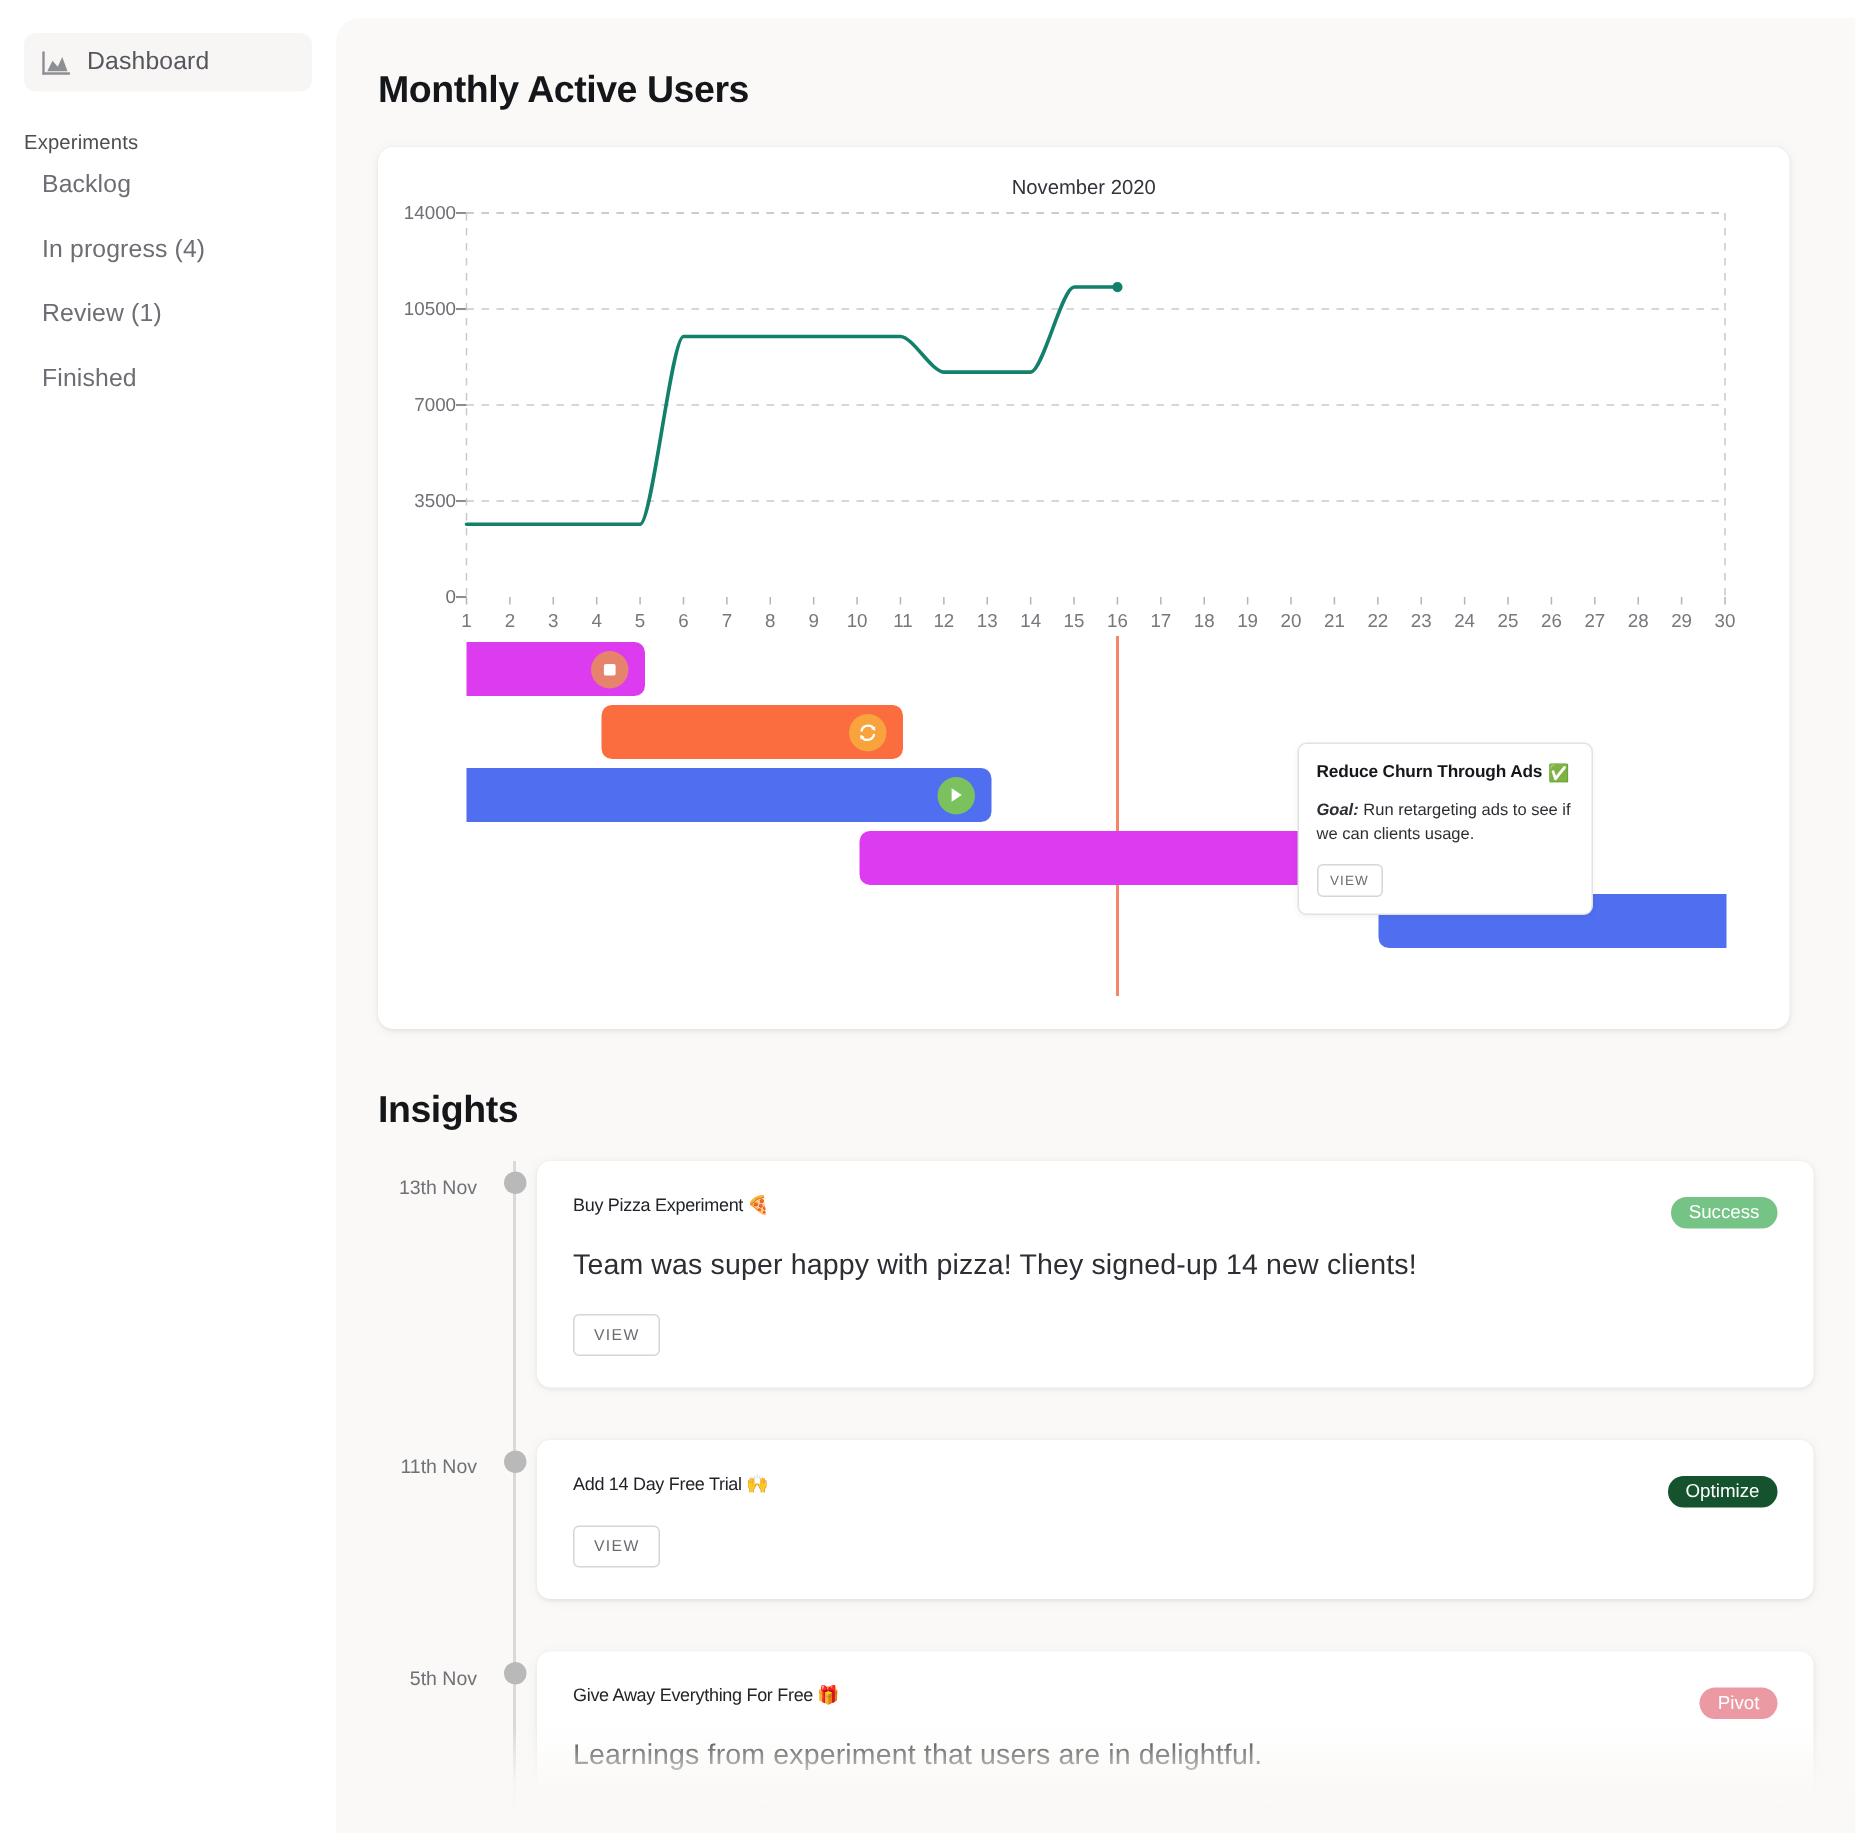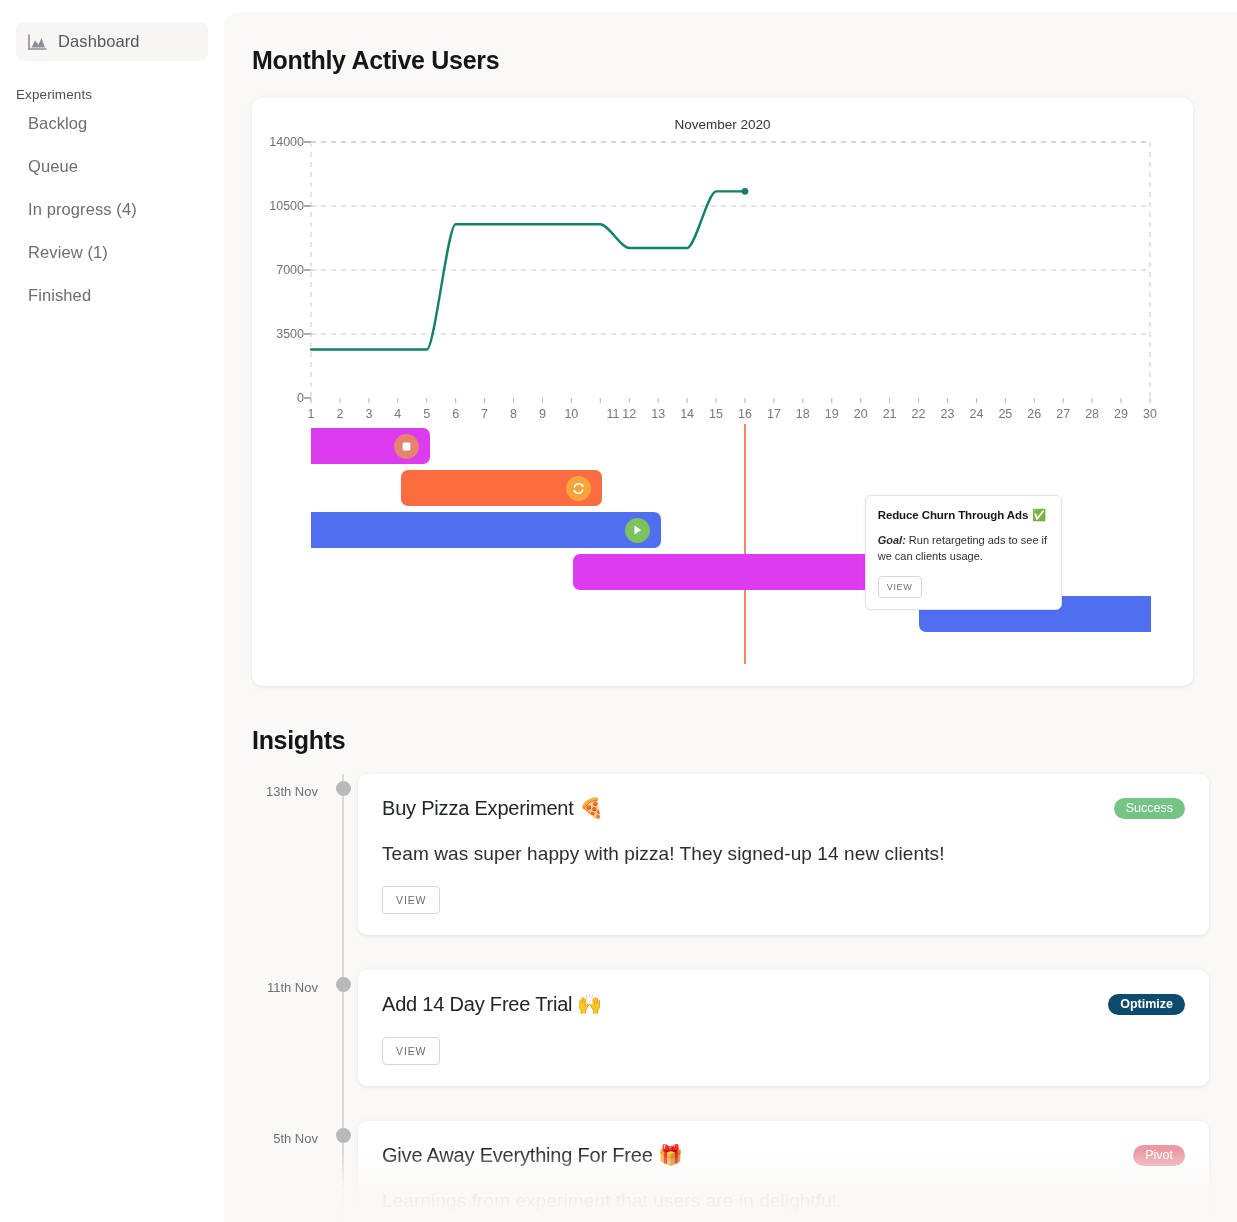--- a/index.html
+++ b/index.html
@@ -212,21 +212,21 @@
   .icard {
     position: relative;
     flex: 1;
     background: #ffffff;
     border-radius: 9px;
     padding: 22px 24px 21px 24px;
     box-shadow: 0 1px 3px rgba(0,0,0,.07), 0 1px 10px rgba(0,0,0,.04);
     margin-bottom: 35px;
   }
   .icard h3 {
-    font-size: 20px;
+    font-size: 12px;
     font-weight: 400;
     color: #212429;
     letter-spacing: -.2px;
   }
   .icard p {
     margin-top: 23px;
     font-size: 19px;
     color: #2c2e33;
     letter-spacing: .1px;
   }
@@ -267,21 +267,20 @@
           <path d="M1 15H18" stroke="#8d8f94" stroke-width="1.6" stroke-linecap="round"></path>
           <path d="M3.5 13.5L7 6.5L10.5 10.5L13.5 4L17 13.5H3.5Z" fill="#8d8f94"></path>
         </svg>
       </span>
       <span class="label">Dashboard</span>
     </div>
 
     <div class="nav-section">Experiments</div>
 
     <div class="nav-item">Backlog</div>
-    <div class="nav-item">Queue</div>
     <div class="nav-item">In progress (4)</div>
     <div class="nav-item">Review (1)</div>
     <div class="nav-item">Finished</div>
   </nav>
 
   <main id="main">
 
     <h1 id="title-mau" class="section-title">Monthly Active Users</h1>
 
     <section id="chart-card">
@@ -295,21 +294,21 @@
           <div class="xtick" style="left: 59px; top: 309px;">1</div>
           <div class="xtick" style="left: 87.931px; top: 309px;">2</div>
           <div class="xtick" style="left: 116.862px; top: 309px;">3</div>
           <div class="xtick" style="left: 145.793px; top: 309px;">4</div>
           <div class="xtick" style="left: 174.724px; top: 309px;">5</div>
           <div class="xtick" style="left: 203.655px; top: 309px;">6</div>
           <div class="xtick" style="left: 232.586px; top: 309px;">7</div>
           <div class="xtick" style="left: 261.517px; top: 309px;">8</div>
           <div class="xtick" style="left: 290.448px; top: 309px;">9</div>
           <div class="xtick" style="left: 319.379px; top: 309px;">10</div>
-          <div class="xtick" style="left: 361px; top: 309px;">11</div>
+          <div class="xtick" style="left: 350px; top: 309px;">11</div>
           <div class="xtick" style="left: 377.241px; top: 309px;">12</div>
           <div class="xtick" style="left: 406.172px; top: 309px;">13</div>
           <div class="xtick" style="left: 435.103px; top: 309px;">14</div>
           <div class="xtick" style="left: 464.034px; top: 309px;">15</div>
           <div class="xtick" style="left: 492.966px; top: 309px;">16</div>
           <div class="xtick" style="left: 521.897px; top: 309px;">17</div>
           <div class="xtick" style="left: 550.828px; top: 309px;">18</div>
           <div class="xtick" style="left: 579.759px; top: 309px;">19</div>
           <div class="xtick" style="left: 608.69px; top: 309px;">20</div>
           <div class="xtick" style="left: 637.621px; top: 309px;">21</div>
@@ -420,21 +419,21 @@
             <div class="tl-bullet"></div>
           </div>
           <div class="icard"><h3>Buy Pizza Experiment 🍕</h3><p>Team was super happy with pizza! They signed-up 14 new clients!</p><button class="viewbtn">VIEW</button><span class="badge" style="background: rgb(118, 195, 134);">Success</span></div>
         </div>
         <div class="tl-row">
           <div class="tl-date">11th Nov</div>
           <div class="tl-rail">
             <div class="tl-line"></div>
             <div class="tl-bullet"></div>
           </div>
-          <div class="icard"><h3>Add 14 Day Free Trial 🙌</h3><button class="viewbtn">VIEW</button><span class="badge" style="background: #0c4a6e; font-weight: bold;">Optimize</span></div>
+          <div class="icard"><h3>Add 14 Day Free Trial 🙌</h3><button class="viewbtn">VIEW</button><span class="badge" style="background: #14532d;">Optimize</span></div>
         </div>
         <div class="tl-row">
           <div class="tl-date">5th Nov</div>
           <div class="tl-rail">
             <div class="tl-line"></div>
             <div class="tl-bullet"></div>
           </div>
           <div class="icard" id="card-3">
             <h3>Give Away Everything For Free 🎁</h3>
             <p>Learnings from experiment that users are in delightful.</p>

